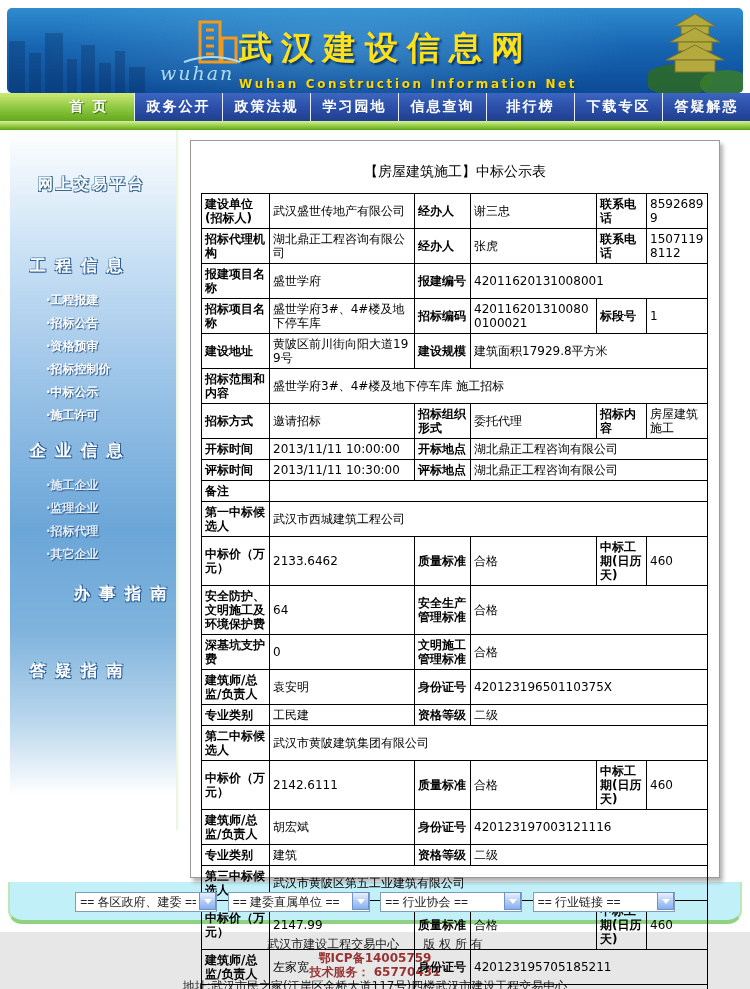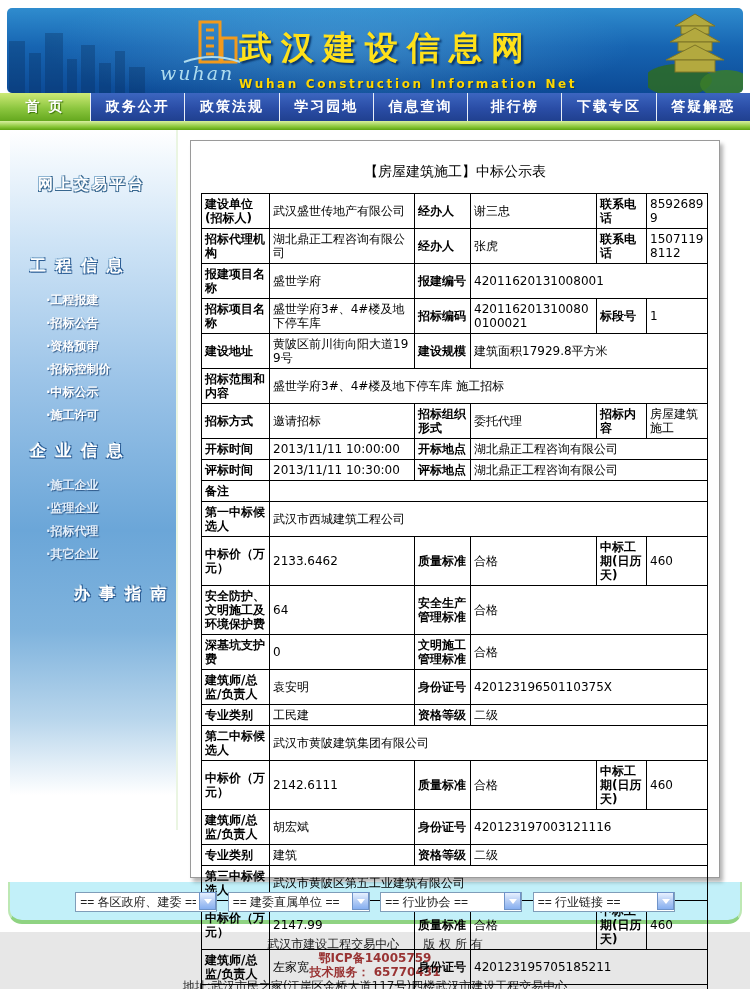--- a/index.html
+++ b/index.html
@@ -22,21 +22,21 @@
   .site-subtitle{margin-top:6px;font-size:12px;font-weight:bold;color:#ffd700;letter-spacing:2.6px;
     text-shadow:1px 1px 1px #0a3568;white-space:nowrap;}
 
   
   .nav{display:flex;height:28px;background:#27479e;}
   .tab{flex:1;display:flex;align-items:center;justify-content:center;color:#fff;font-weight:bold;
     font-size:14px;letter-spacing:2px;border-left:1px solid #e8eef8;cursor:pointer;
     background:linear-gradient(180deg,#3c66c0 0%,#2a4da6 55%,#20408f 100%);}
   .tab:first-child{border-left:none;flex:0 0 90px;}
   .tab.active{background:linear-gradient(180deg,#cdea77 0%,#8cc63f 55%,#64a81e 100%);
-    text-shadow:1px 1px 1px #3c7208;}
+    text-shadow:1px 1px 1px #3c7208;padding-left:44px;}
   .green-strip{height:9px;background:linear-gradient(180deg,#d8ef9e 0%,#8ec93e 60%,#5ea411 100%);}
 
   
   .body-wrap{position:relative;display:flex;height:748px;}
   .sidebar{flex:0 0 190px;position:relative;}
   .side-grad{position:absolute;left:10px;top:0;width:166px;height:700px;
     border-right:2px solid #eaf5e2;
     background:linear-gradient(180deg,#ffffff 0px,#f2f8fd 28px,#cfe4f6 110px,#9cc4e8 250px,
       #6ba6d8 400px,#7fb3dd 500px,#b9d6ec 590px,#ffffff 665px);}
   .side-inner{position:relative;padding:0 0 0 10px;width:166px;}
@@ -168,20 +168,23 @@
               <div class="side-links">
                 <div class="side-link">·施工企业</div>
                 <div class="side-link">·监理企业</div>
                 <div class="side-link">·招标代理</div>
                 <div class="side-link">·其它企业</div>
               </div>
             </div>
             <div class="side-section s2">
               <div class="side-header">办 事 指 南</div>
             </div>
+            <div class="side-section s3">
+              <div class="side-header">答 疑 指 南</div>
+            </div>
           </div>
       </div>
     </aside>
 
     <main class="content-panel">
       <div class="table-title">【房屋建筑施工】中标公示表</div>
       <table class="bid">
         <colgroup>
           <col style="width:68px">
             <col style="width:145px">

